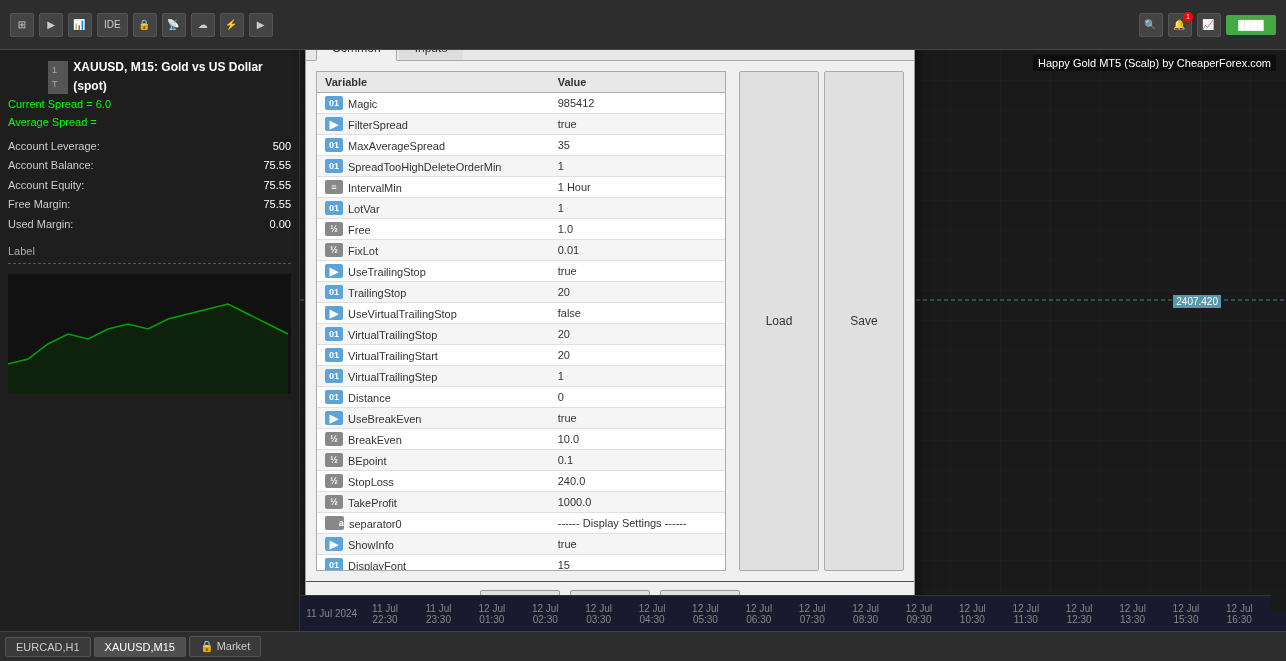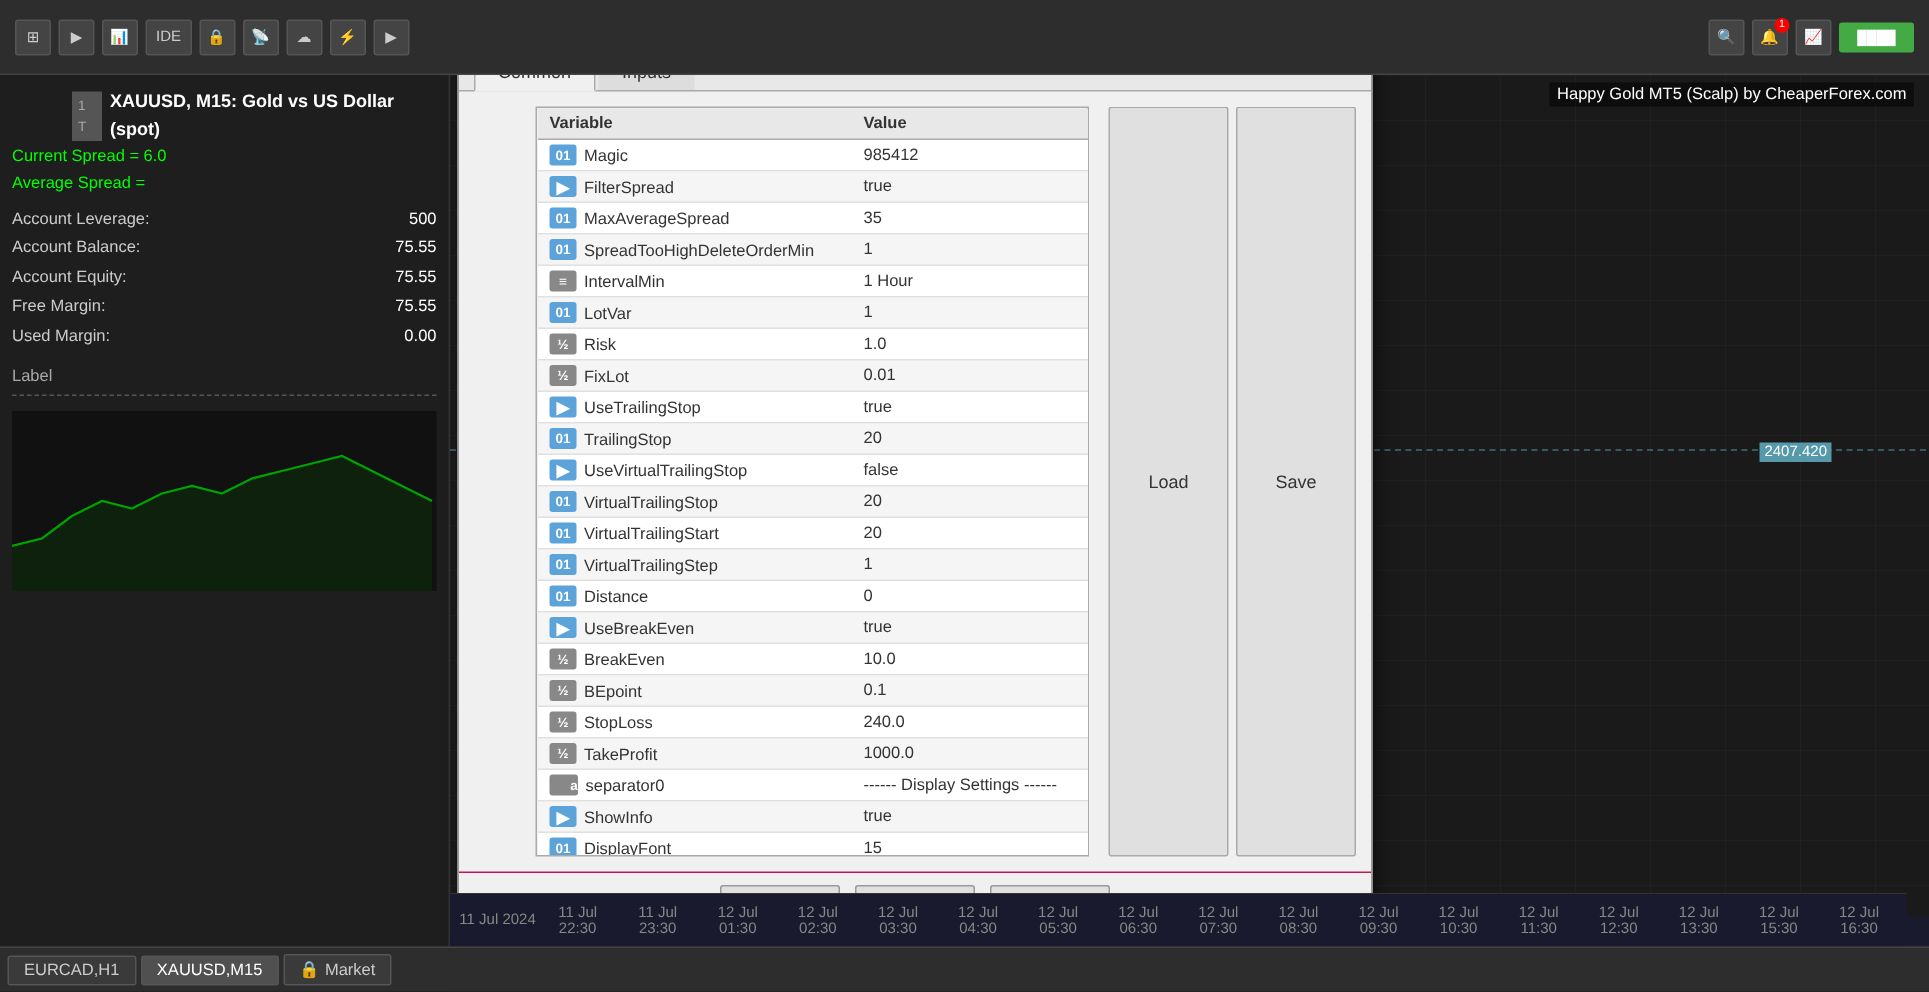--- a/index.html
+++ b/index.html
@@ -280,21 +280,20 @@
       cursor: pointer;
       font-size: 12px;
       text-align: center;
       color: #333;
     }
 
     
     .content-row {
       display: flex;
       gap: 8px;
-      margin-left: 41px;
     }
 
     
     .right-panel {
       position: absolute;
       top: 50px; left: 300px; right: 0;
       bottom: 50px;
       background: #1a1a1a;
       overflow: hidden;
     }
@@ -518,21 +517,21 @@
         <span class="var-icon icon-01">01</span>
         <span>LotVar</span>
       </div>
     </td>
     <td>1</td>
   </tr>
               <tr>
     <td>
       <div class="var-cell">
         <span class="var-icon icon-half">½</span>
-        <span>Risk</span>
+        <span>Free</span>
       </div>
     </td>
     <td>1.0</td>
   </tr>
               <tr>
     <td>
       <div class="var-cell">
         <span class="var-icon icon-half">½</span>
         <span>FixLot</span>
       </div>

